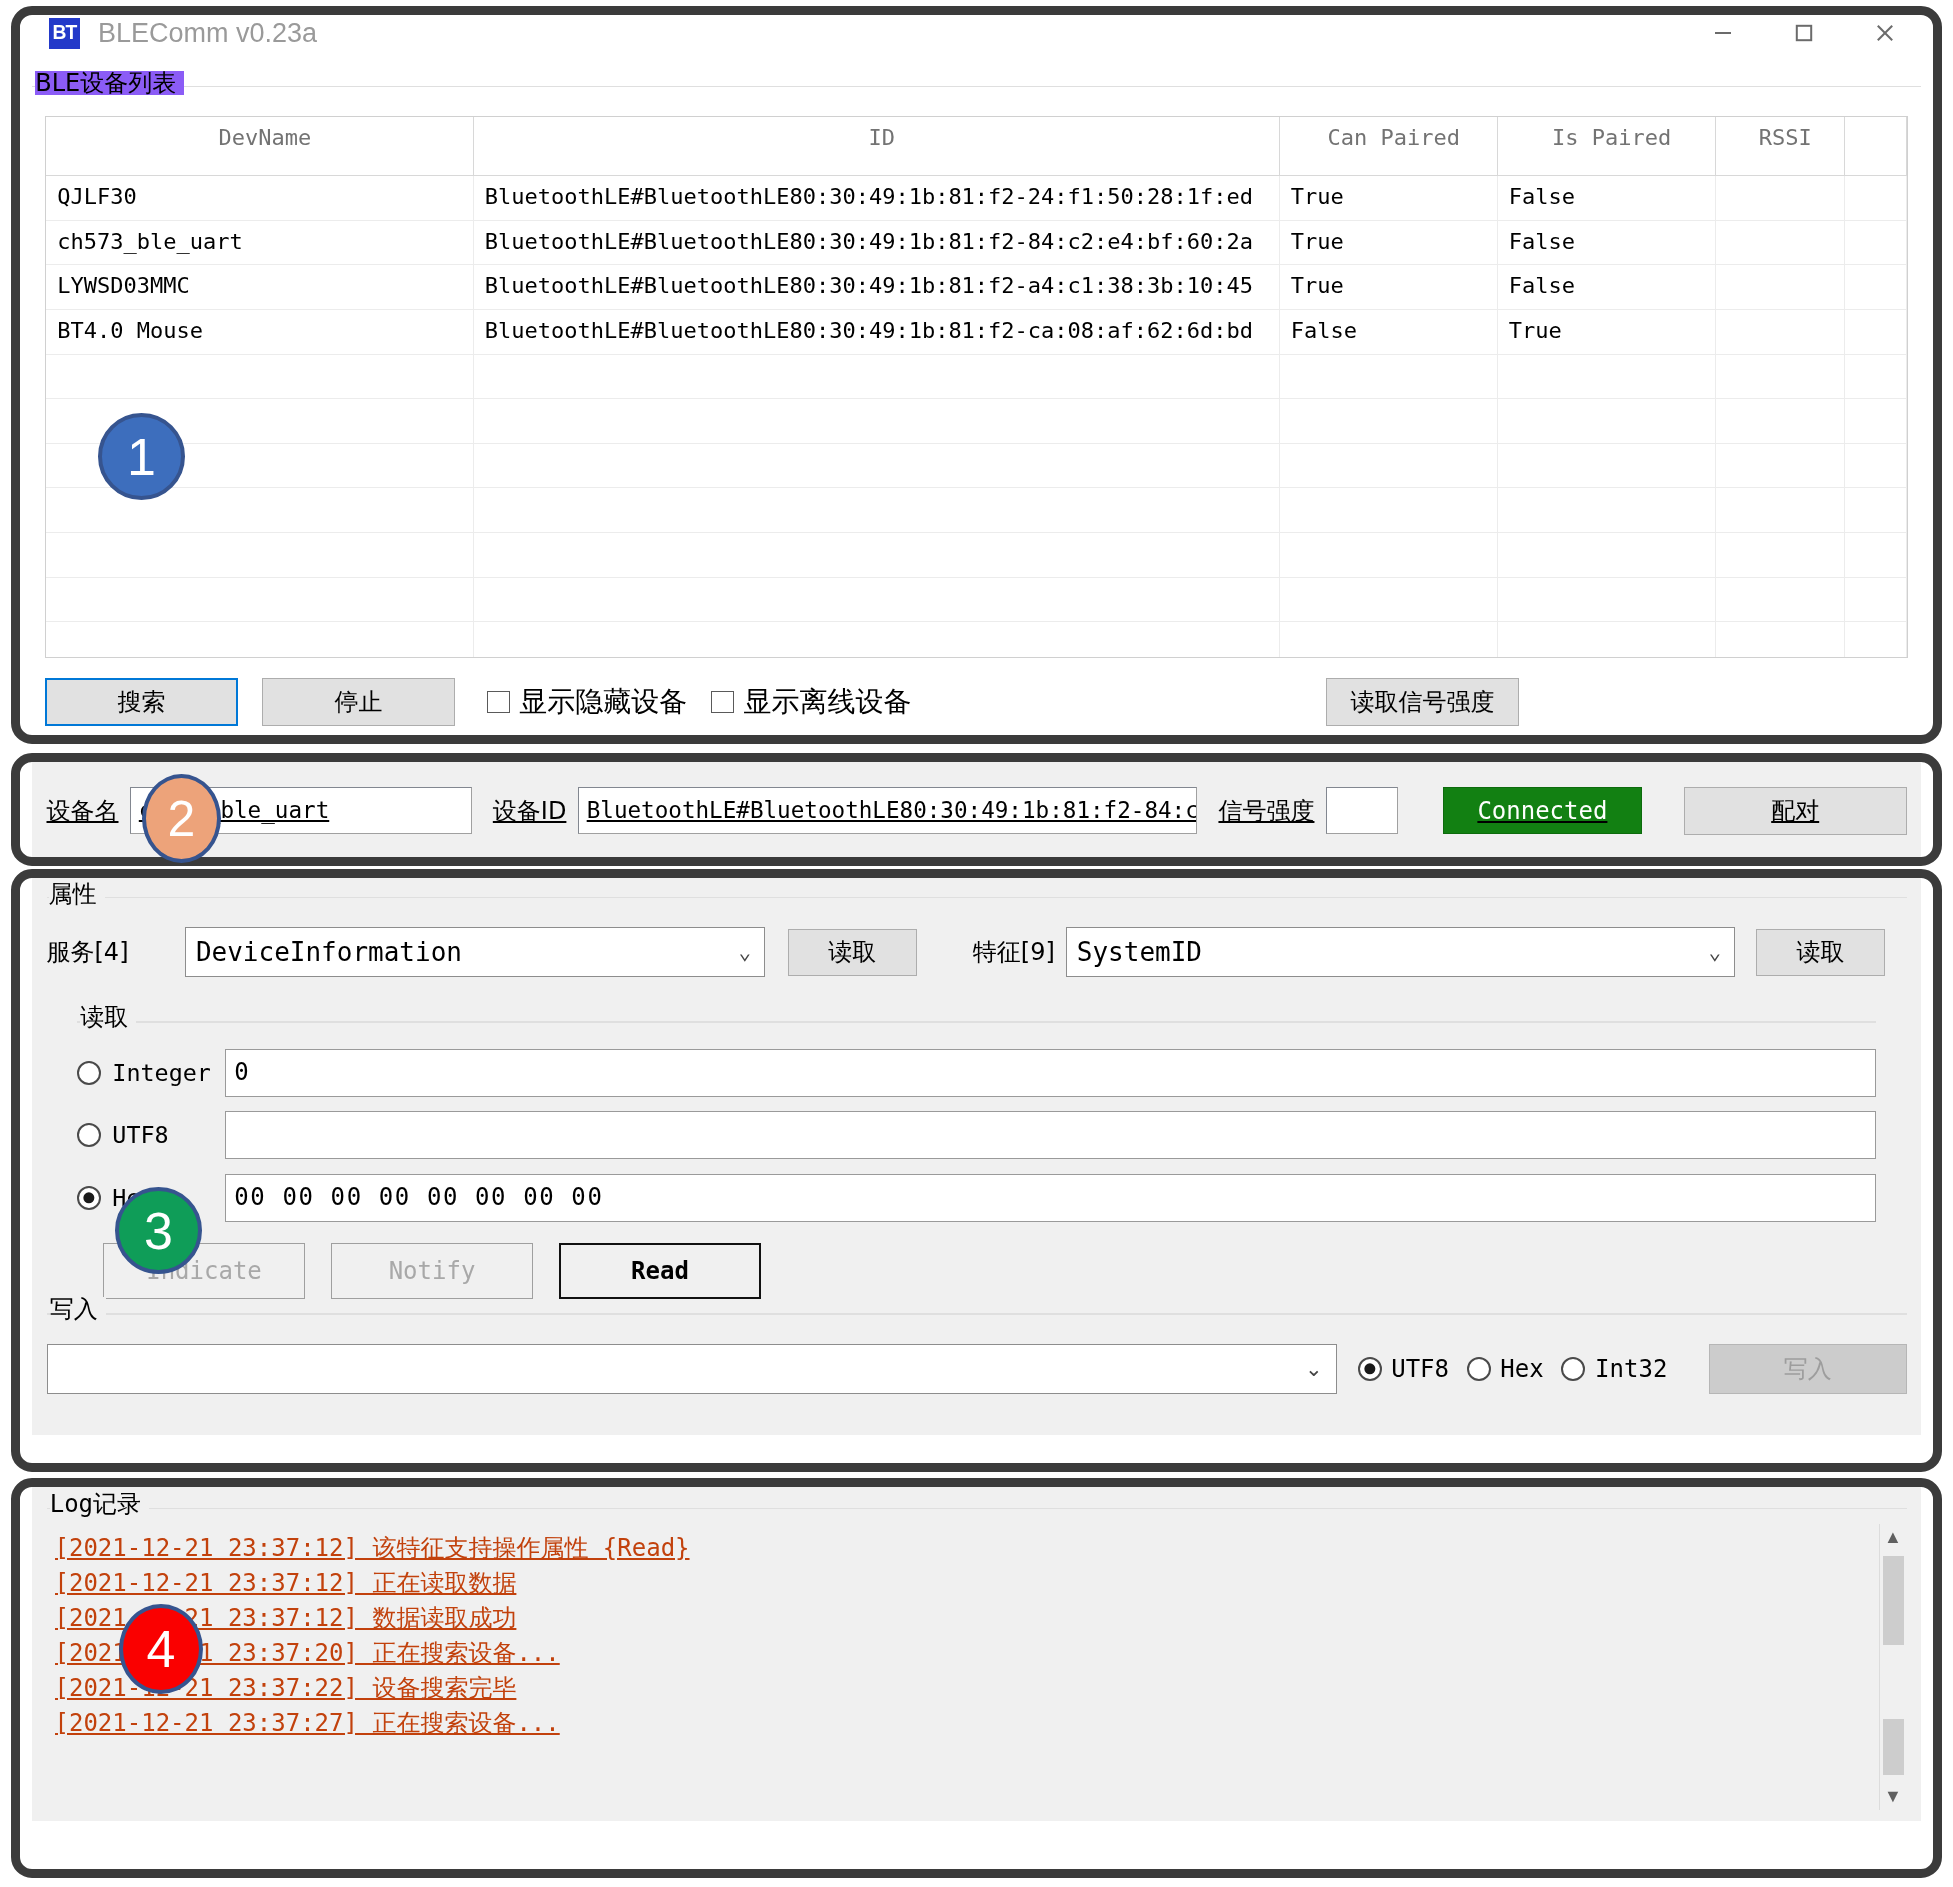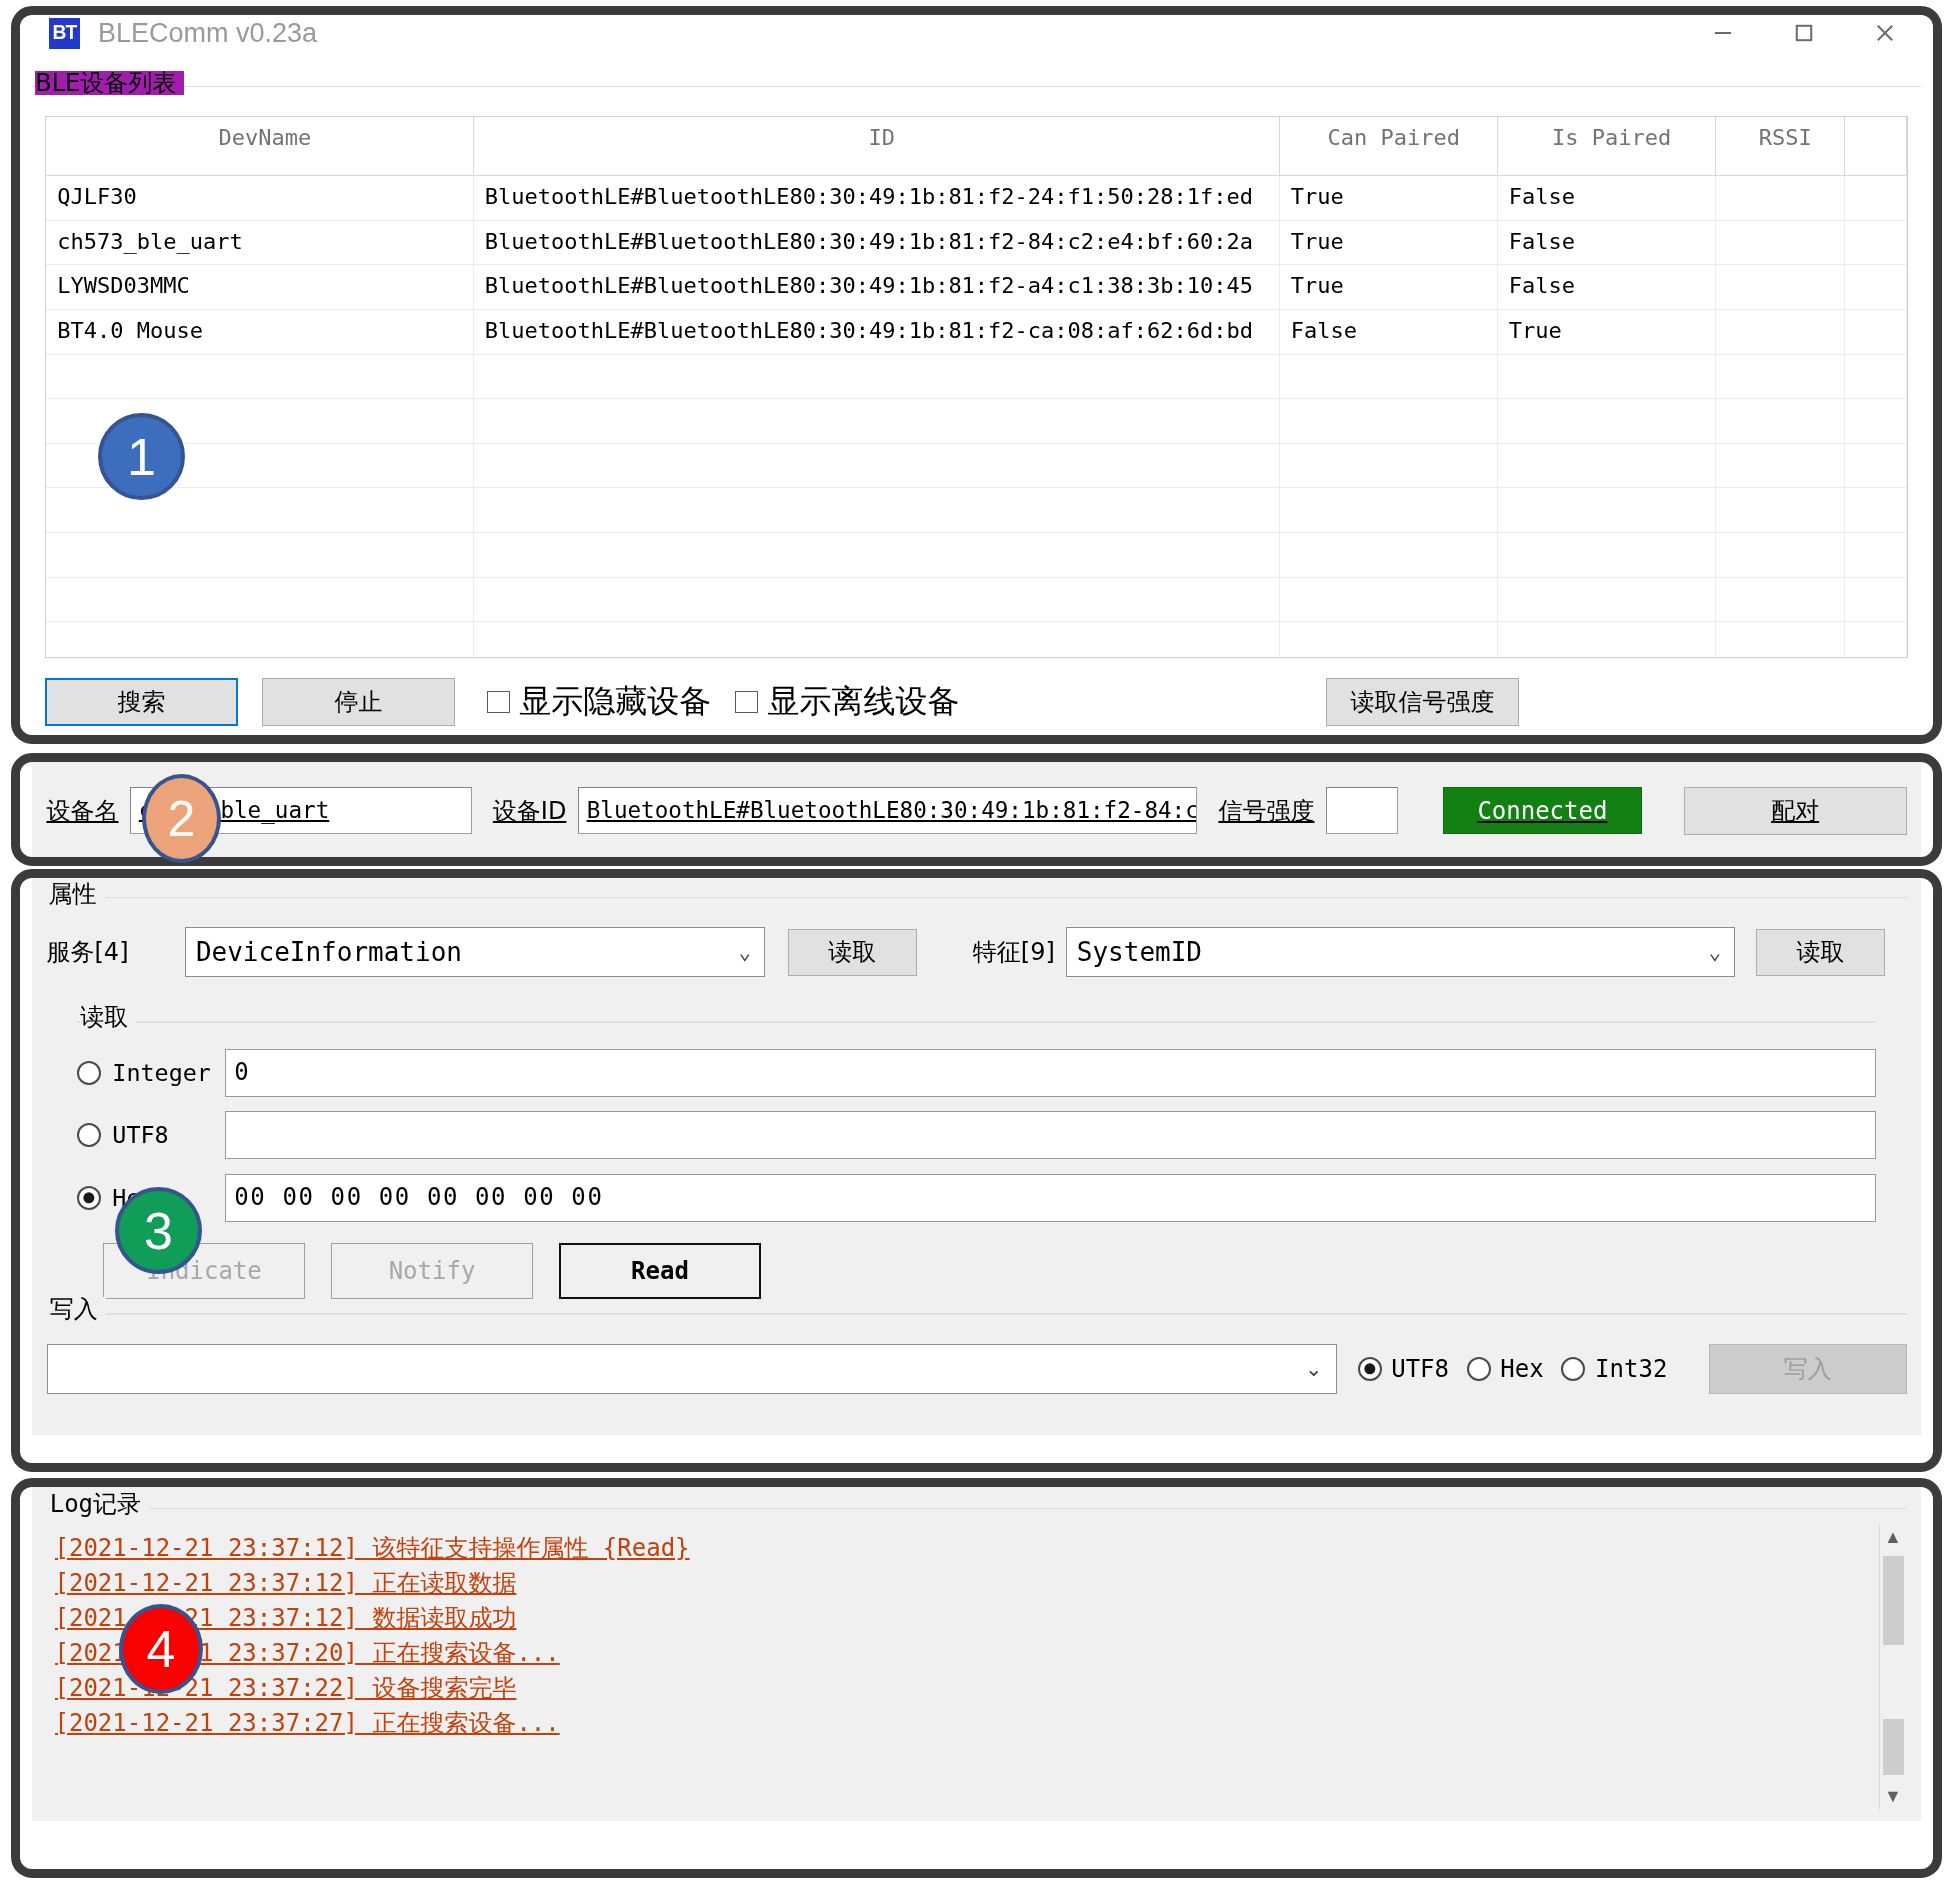--- a/index.html
+++ b/index.html
@@ -60,21 +60,21 @@
     display: flex; align-items: center; justify-content: center;
     color: #6b6b6b;
   }
   .win-btn svg { display:block; }
 
   
   .grp-label {
     font-size: 24px;
     color: #000;
     font-family: "DejaVu Sans", sans-serif;
-    background: #a21caf;
+    background: #8b5cf6;
     padding-right: 8px;
     position: relative;
     z-index: 2;
     display: inline-block;
     line-height: 1;
   }
 
   .section1 {
     position: absolute;
     left: 32px; top: 71px;
@@ -154,21 +154,21 @@
   }
   .btn.focus {
     border: 2.4px solid #0078d7;
     background: #e1e1e1;
   }
   .btn-search { width: 193px; margin-right: 24px; }
   .btn-stop   { width: 193px; margin-right: 32px; }
   .chk {
     display: flex; align-items: center;
     font-family: Liberation Serif, serif;
-    font-size: 32px;
+    font-size: 28px;
     color: #000;
     margin-right: 24px;
   }
   .chkbox {
     width: 22.6px; height: 22.6px;
     border: 1.6px solid #5a5a5a;
     background: #ffffff;
     margin-right: 9.7px;
     box-sizing: border-box;
   }

